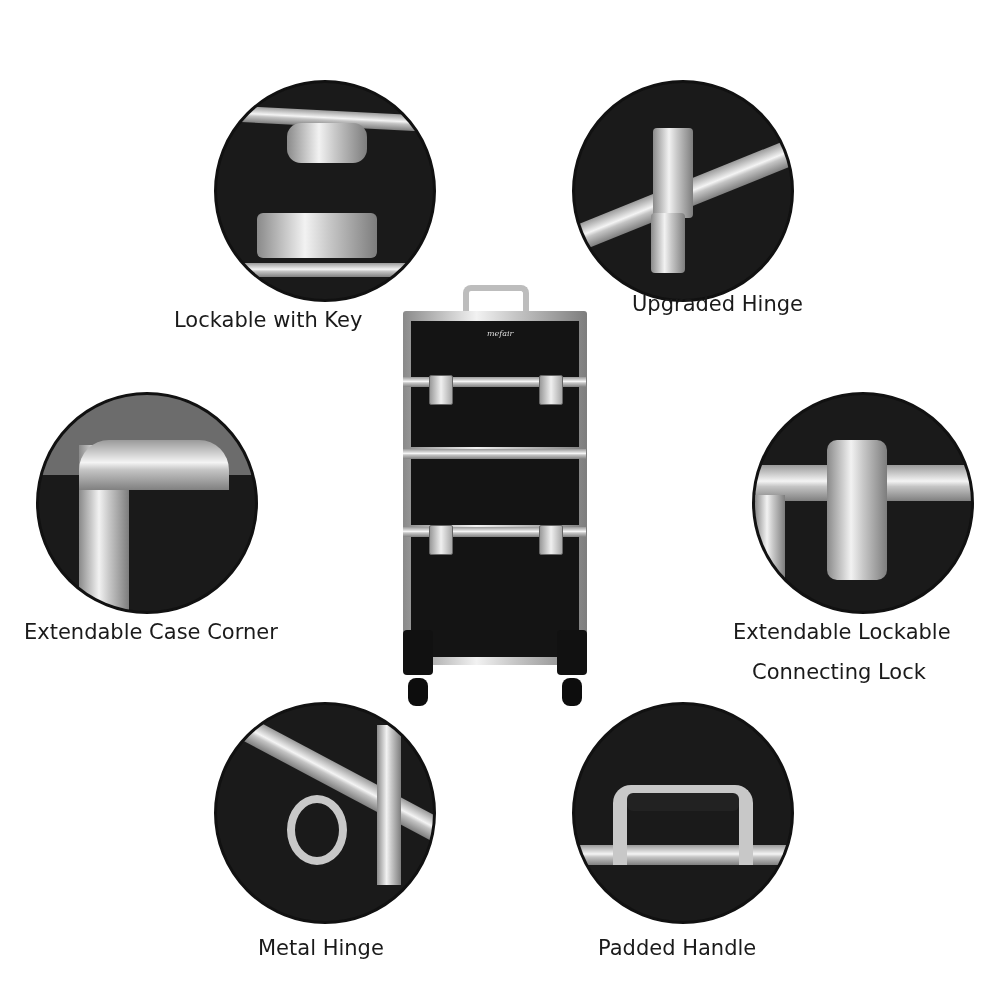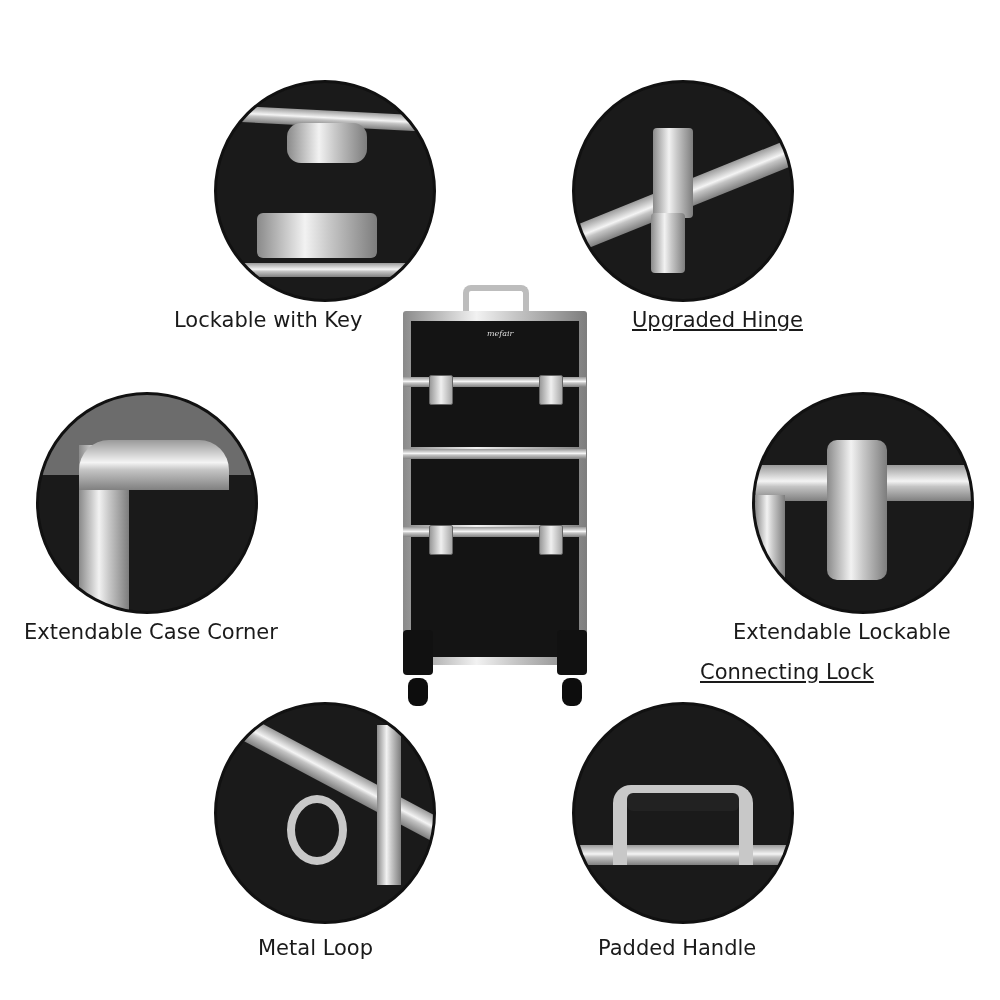--- a/index.html
+++ b/index.html
@@ -49,25 +49,25 @@
   <div style="position:absolute;left:70px;top:90px;width:60px;height:70px;border:8px solid #c8c8c8;border-radius:50%;"></div>
 </div>
 
 <div class="circle" style="left:572px;top:702px;width:222px;height:222px;">
   <div class="metal-h" style="position:absolute;left:0;top:140px;width:240px;height:20px;"></div>
   <div style="position:absolute;left:38px;top:80px;width:140px;height:80px;border:14px solid #c8c8c8;border-bottom:none;border-radius:18px 18px 0 0;"></div>
   <div style="position:absolute;left:52px;top:88px;width:112px;height:18px;background:#222;border-radius:6px;"></div>
 </div>
 
 <div class="label" style="left:174px;top:308px;">Lockable with Key</div>
-<div class="label" style="left:632px;top:308px;text-decoration:underline;">Upgraded Hinge</div>
+<div class="label" style="left:632px;top:292px;">Upgraded Hinge</div>
 <div class="label" style="left:24px;top:620px;">Extendable Case Corner</div>
 <div class="label" style="left:733px;top:620px;">Extendable Lockable</div>
-<div class="label" style="left:700px;top:660px;text-decoration:underline;">Connecting Lock</div>
-<div class="label" style="left:258px;top:936px;">Metal Loop</div>
+<div class="label" style="left:752px;top:660px;">Connecting Lock</div>
+<div class="label" style="left:258px;top:936px;">Metal Hinge</div>
 <div class="label" style="left:598px;top:936px;">Padded Handle</div>
 
 <div class="case" style="left:403px;top:285px;width:183px;height:425px;">
   <div style="position:absolute;left:60px;top:0;width:66px;height:28px;border:6px solid #bdbdbd;border-bottom:none;border-radius:8px 8px 0 0;"></div>
   <div class="metal" style="position:absolute;left:0;top:26px;width:184px;height:354px;border-radius:3px;"></div>
   <div class="panel" style="left:8px;top:36px;width:168px;height:58px;"></div>
   <div class="logo" style="left:84px;top:44px;">mefair</div>
   <div class="rail metal-h" style="top:92px;"></div>
   <div class="panel" style="left:8px;top:102px;width:168px;height:60px;"></div>
   <div class="rail metal-h" style="top:164px;"></div>

